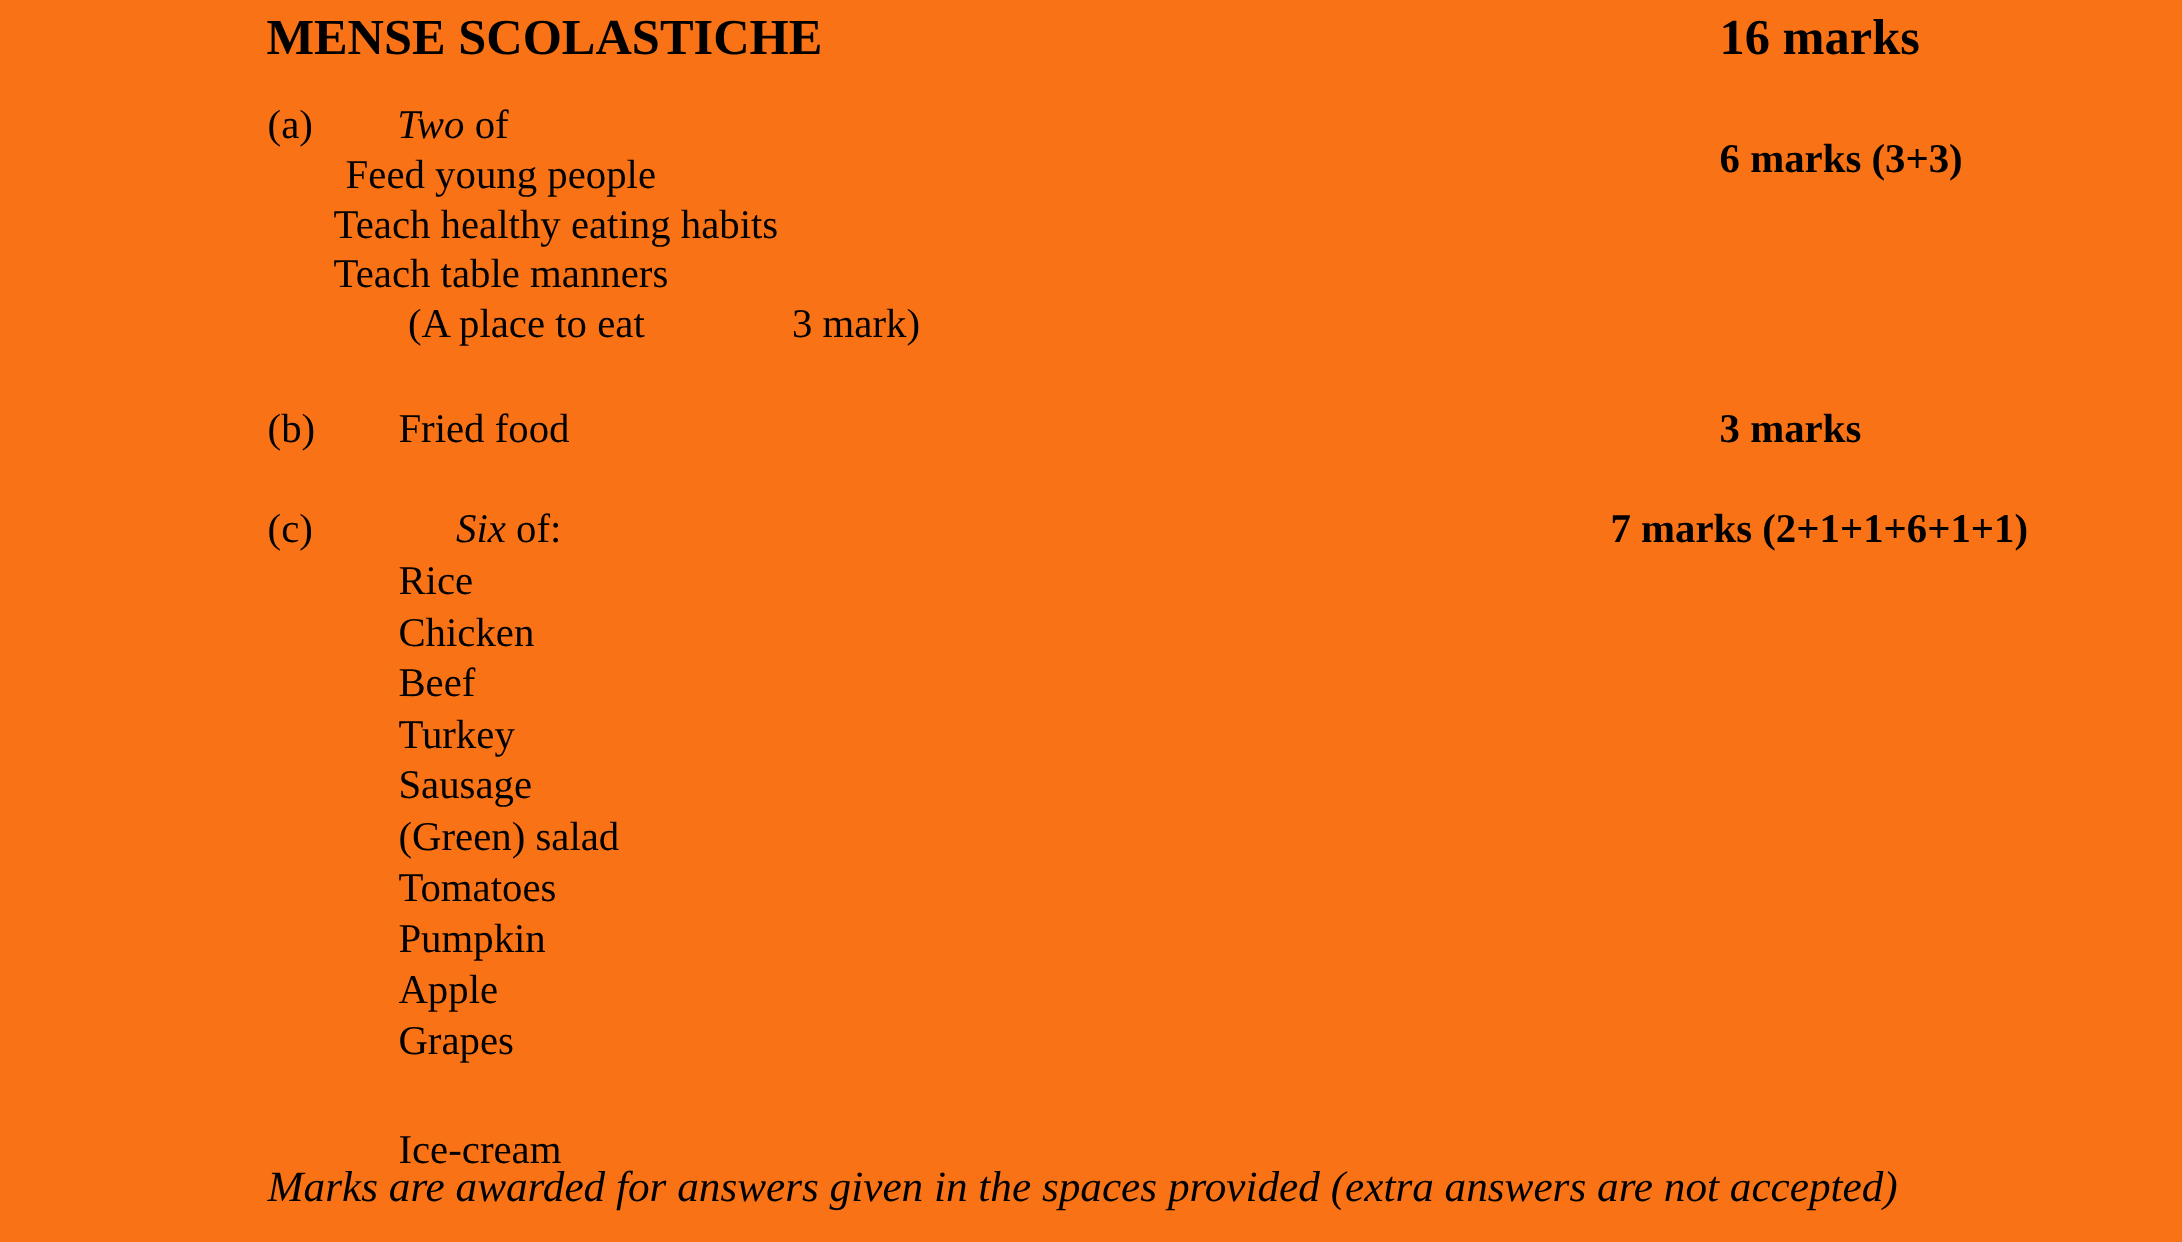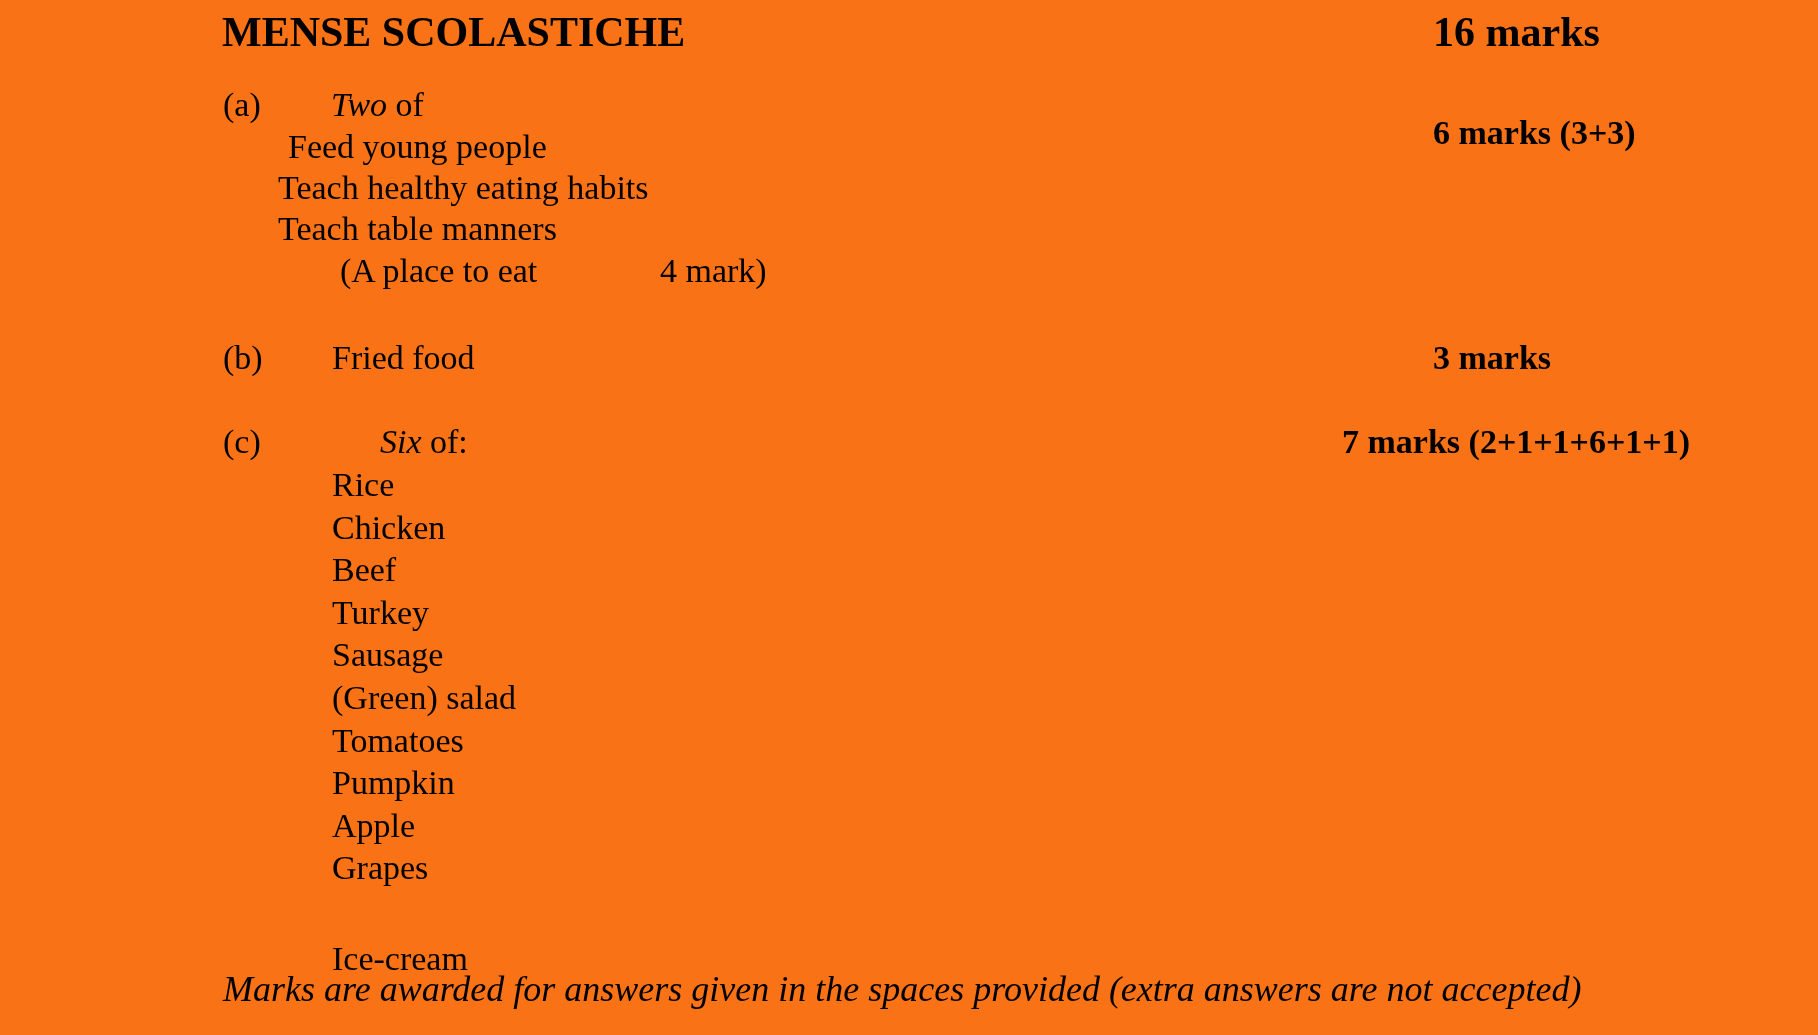--- a/index.html
+++ b/index.html
@@ -49,21 +49,21 @@
 
   <div class="line" style="left:223px; top:88px;">(a)</div>
   <div class="line" style="left:283px; top:88px;"><span class="bold-italic">Two</span><span> of</span></div>
   <div class="line marks" style="left:1433px; top:88px;margin-top:28px;">6 marks (3+3)</div>
 
   <div class="line" style="left:288px; top:130px;">Feed young people</div>
   <div class="line" style="left:278px; top:171px;">Teach healthy eating habits</div>
   <div class="line" style="left:278px; top:212px;">Teach table manners</div>
 
   <div class="line" style="left:340px; top:254px;">(A place to eat</div>
-  <div class="line" style="left:660px; top:254px;">4 mark)</div>
+  <div class="line" style="left:660px; top:254px;">3 mark)</div>
 
   <div class="line" style="left:223px; top:341px;">(b)</div>
   <div class="line" style="left:332px; top:341px;">Fried food</div>
   <div class="line marks" style="left:1433px; top:341px;">3 marks</div>
 
   <div class="line" style="left:223px; top:425px;">(c)</div>
   <div class="line" style="left:332px; top:425px;text-align:center;"><span class="bold-italic">Six</span><span> of:</span></div>
   <div class="line marks" style="left:1342px; top:425px;">7 marks (2+1+1+6+1+1)</div>
 
   <div class="line" style="left:332px; top:468px;">Rice</div>

